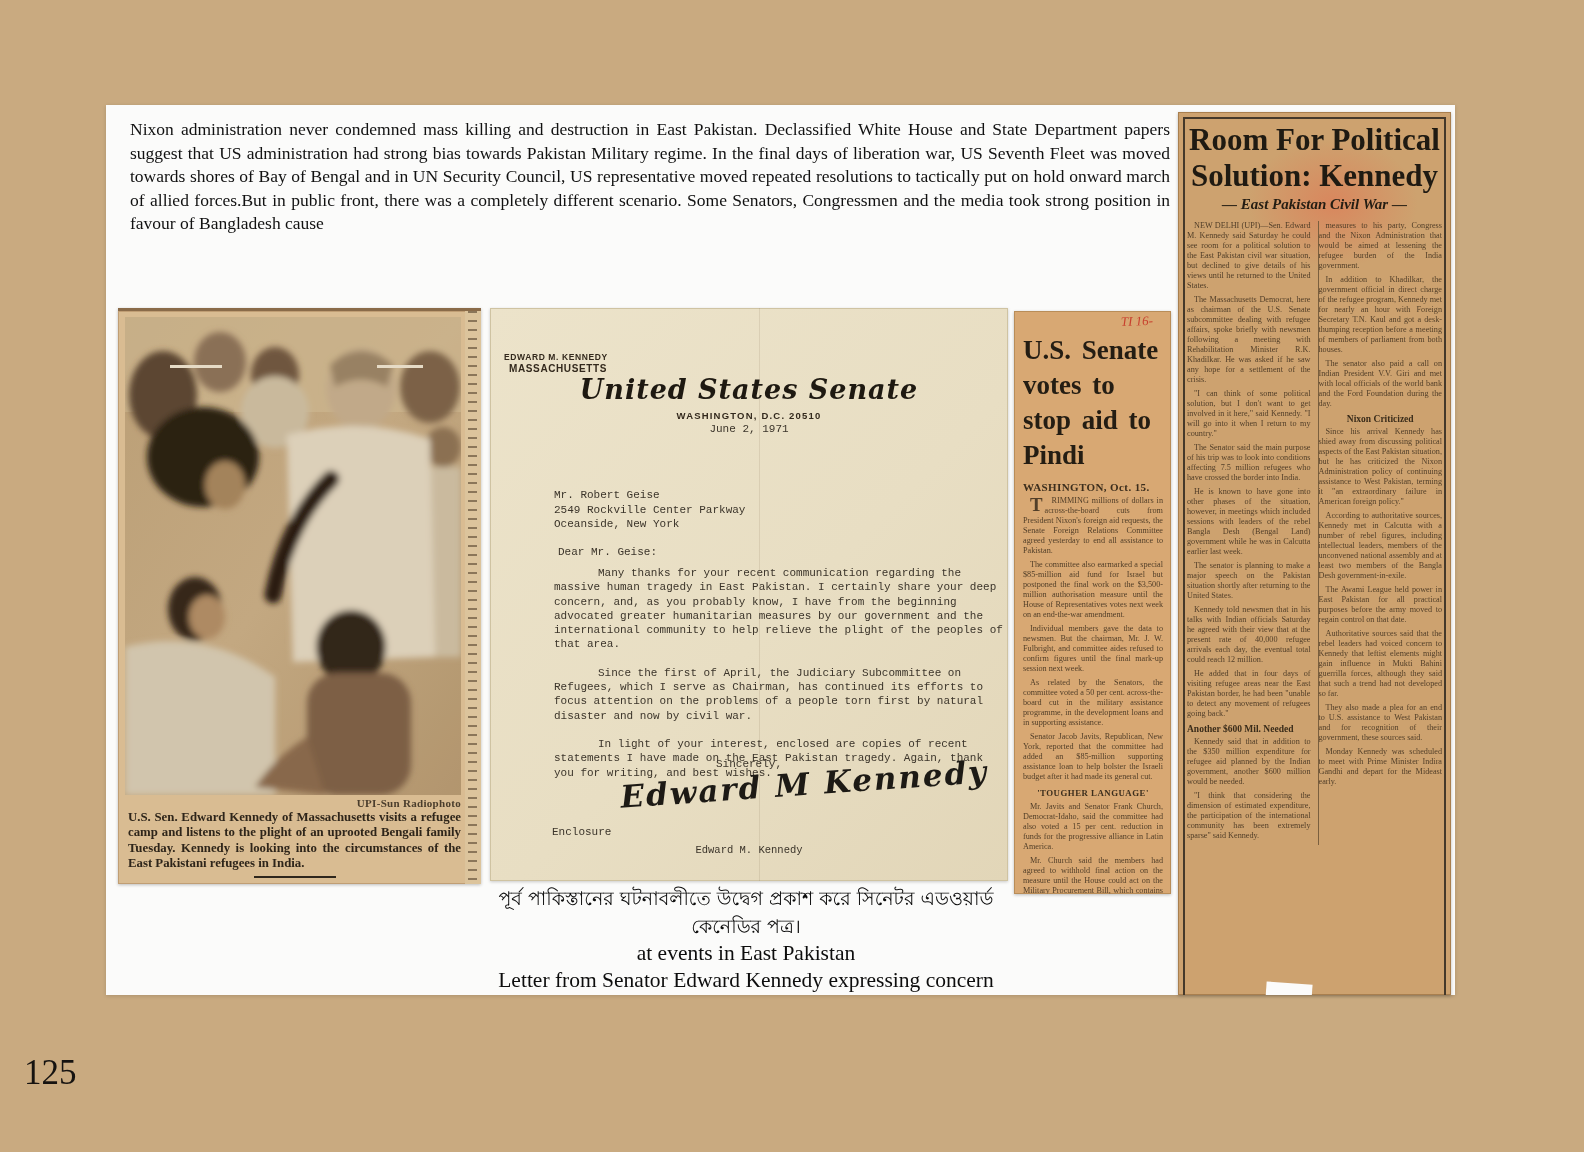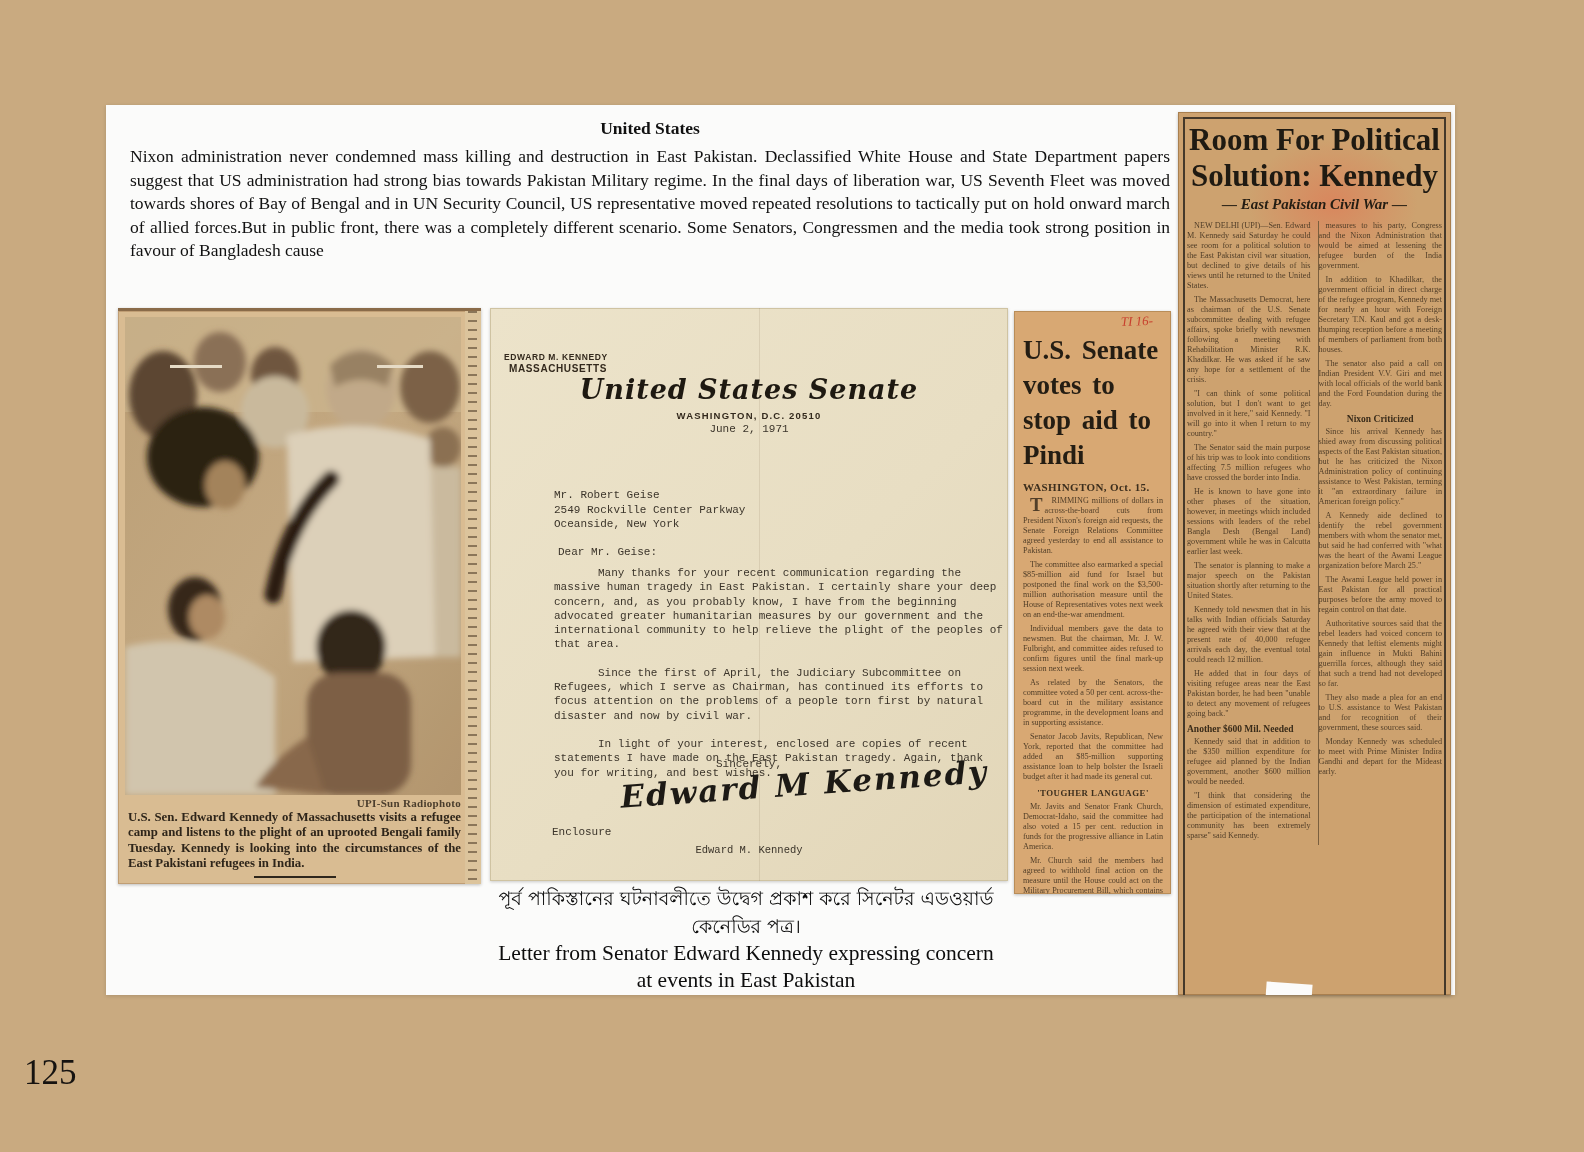--- a/index.html
+++ b/index.html
@@ -86,21 +86,20 @@
 
   .page-number{position:absolute;left:24px;top:1053px;font-size:35px;color:#161310;}
 </style>
 </head>
 <body>
 
 <div class="canvas">
   <div class="white-page">
 
     <div class="intro">
-      <div class="intro-title">United States</div>
       <p class="intro-para">Nixon administration never condemned mass killing and destruction in East Pakistan. Declassified White House and State Department papers suggest that US administration had strong bias towards Pakistan Military regime. In the final days of liberation war, US Seventh Fleet was moved towards shores of Bay of Bengal and in UN Security Council, US representative moved repeated resolutions to tactically put on hold onward march of allied forces.But in public front, there was a completely different scenario. Some Senators, Congressmen and the media took strong position in favour of Bangladesh cause</p>
     </div>
 
     <div class="photo-clip">
       <svg class="photo-svg" viewBox="0 0 336 478" preserveAspectRatio="none">
         <defs>
           <filter id="pb" x="-20%" y="-20%" width="140%" height="140%">
               <feGaussianBlur stdDeviation="3.2"></feGaussianBlur>
             </filter>
           <linearGradient id="pbg" x1="0" y1="0" x2="1" y2="1">
@@ -203,32 +202,32 @@
           <div class="ck-colsub">Another $600 Mil. Needed</div>
           <p class="np">Kennedy said that in addition to the $350 million expenditure for refugee aid planned by the Indian government, another $600 million would be needed.</p>
           <p class="np">"I think that considering the dimension of estimated expenditure, the participation of the international community has been extremely sparse" said Kennedy.</p>
         </div>
         <div class="ck-col second">
           <p class="np">measures to his party, Congress and the Nixon Administration that would be aimed at lessening the refugee burden of the India government.</p>
           <p class="np">In addition to Khadilkar, the government official in direct charge of the refugee program, Kennedy met for nearly an hour with Foreign Secretary T.N. Kaul and got a desk-thumping reception before a meeting of members of parliament from both houses.</p>
           <p class="np">The senator also paid a call on Indian President V.V. Giri and met with local officials of the world bank and the Ford Foundation during the day.</p>
           <div class="ck-colsub center">Nixon Criticized</div>
           <p class="np">Since his arrival Kennedy has shied away from discussing political aspects of the East Pakistan situation, but he has criticized the Nixon Administration policy of continuing assistance to West Pakistan, terming it "an extraordinary failure in American foreign policy."</p>
-          <p class="np">A Kennedy aide declined to identify the rebel government members with whom the senator met, but said he had conferred with "what was the heart of the Awami League organization before March 25."</p>
+          <p class="np">According to authoritative sources, Kennedy met in Calcutta with a number of rebel figures, including intellectual leaders, members of the unconvened national assembly and at least two members of the Bangla Desh government-in-exile.</p>
           <p class="np">The Awami League held power in East Pakistan for all practical purposes before the army moved to regain control on that date.</p>
           <p class="np">Authoritative sources said that the rebel leaders had voiced concern to Kennedy that leftist elements might gain influence in Mukti Bahini guerrilla forces, although they said that such a trend had not developed so far.</p>
           <p class="np">They also made a plea for an end to U.S. assistance to West Pakistan and for recognition of their government, these sources said.</p>
           <p class="np">Monday Kennedy was scheduled to meet with Prime Minister Indira Gandhi and depart for the Mideast early.</p>
         </div>
       </div>
       <div class="torn-notch"></div>
     </div>
 
     <div class="captions">
       <div class="cap-bengali">পূর্ব পাকিস্তানের ঘটনাবলীতে উদ্বেগ প্রকাশ করে সিনেটর এডওয়ার্ড কেনেডির পত্র।</div>
+      <div class="cap-english">at events in East Pakistan</div>
       <div class="cap-english">Letter from Senator Edward Kennedy expressing concern</div>
-      <div class="cap-english">at events in East Pakistan</div>
     </div>
 
   </div>
 
   <div class="page-number">125</div>
 </div>
 
 </body></html>

